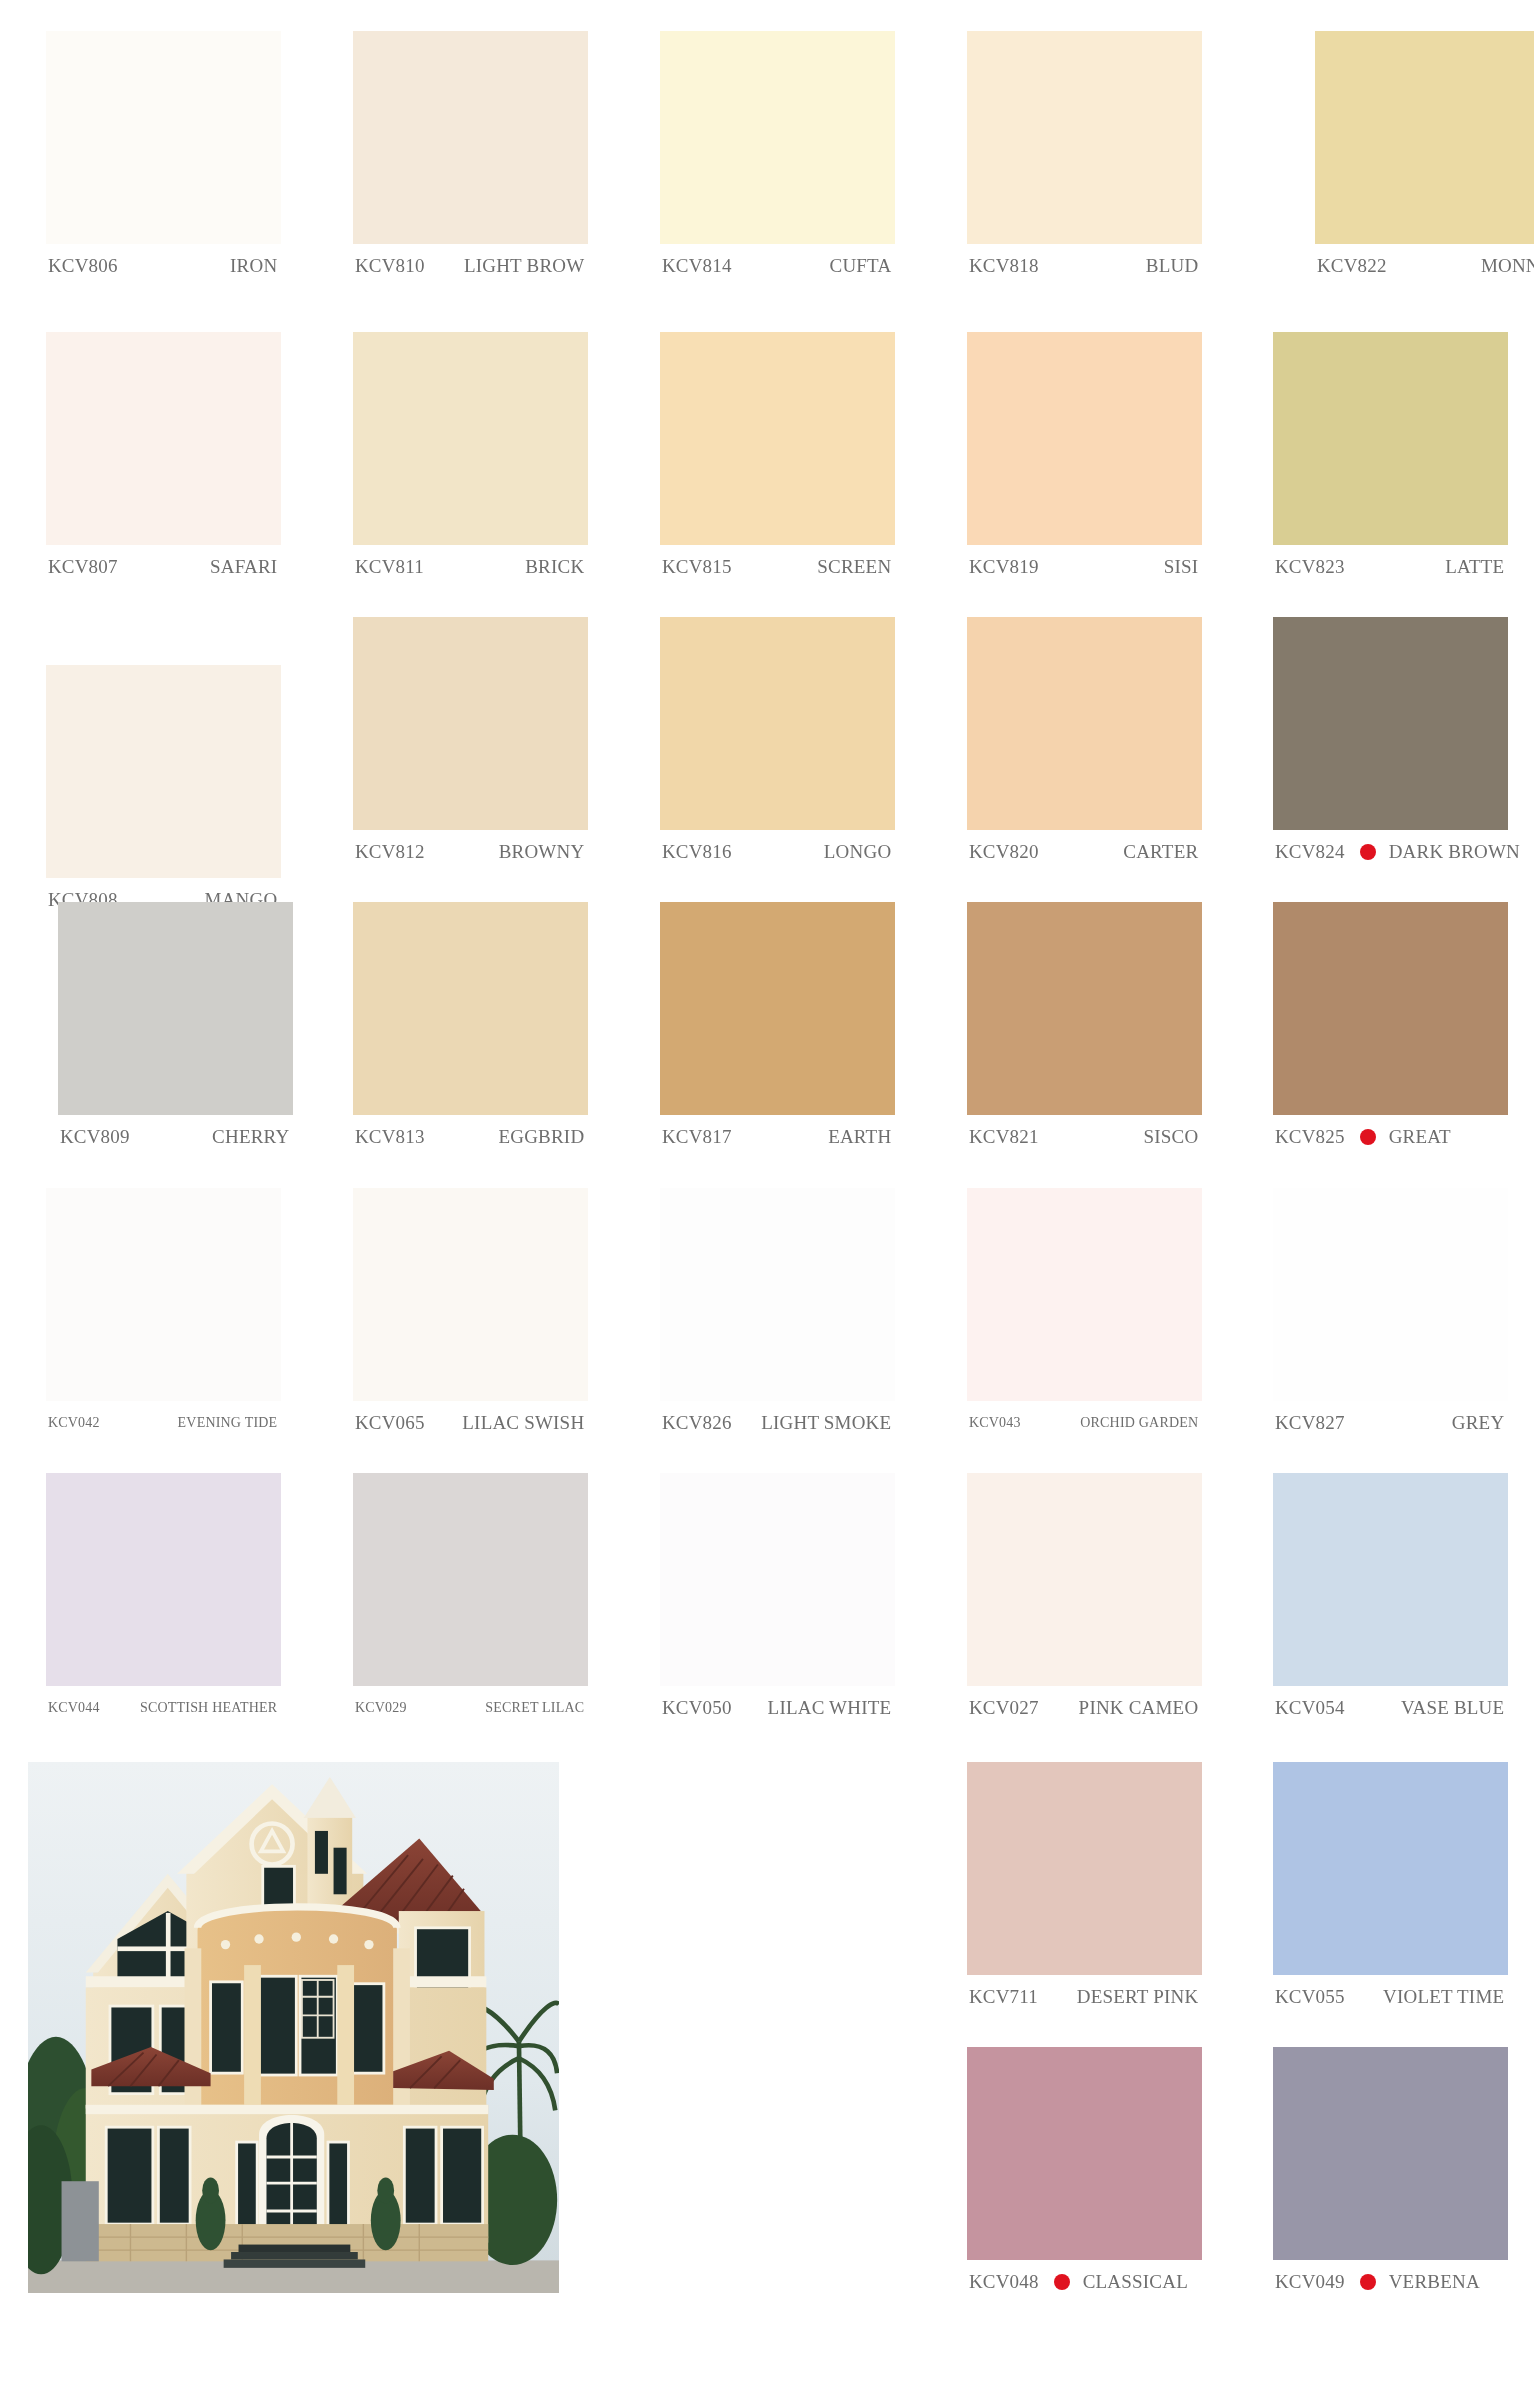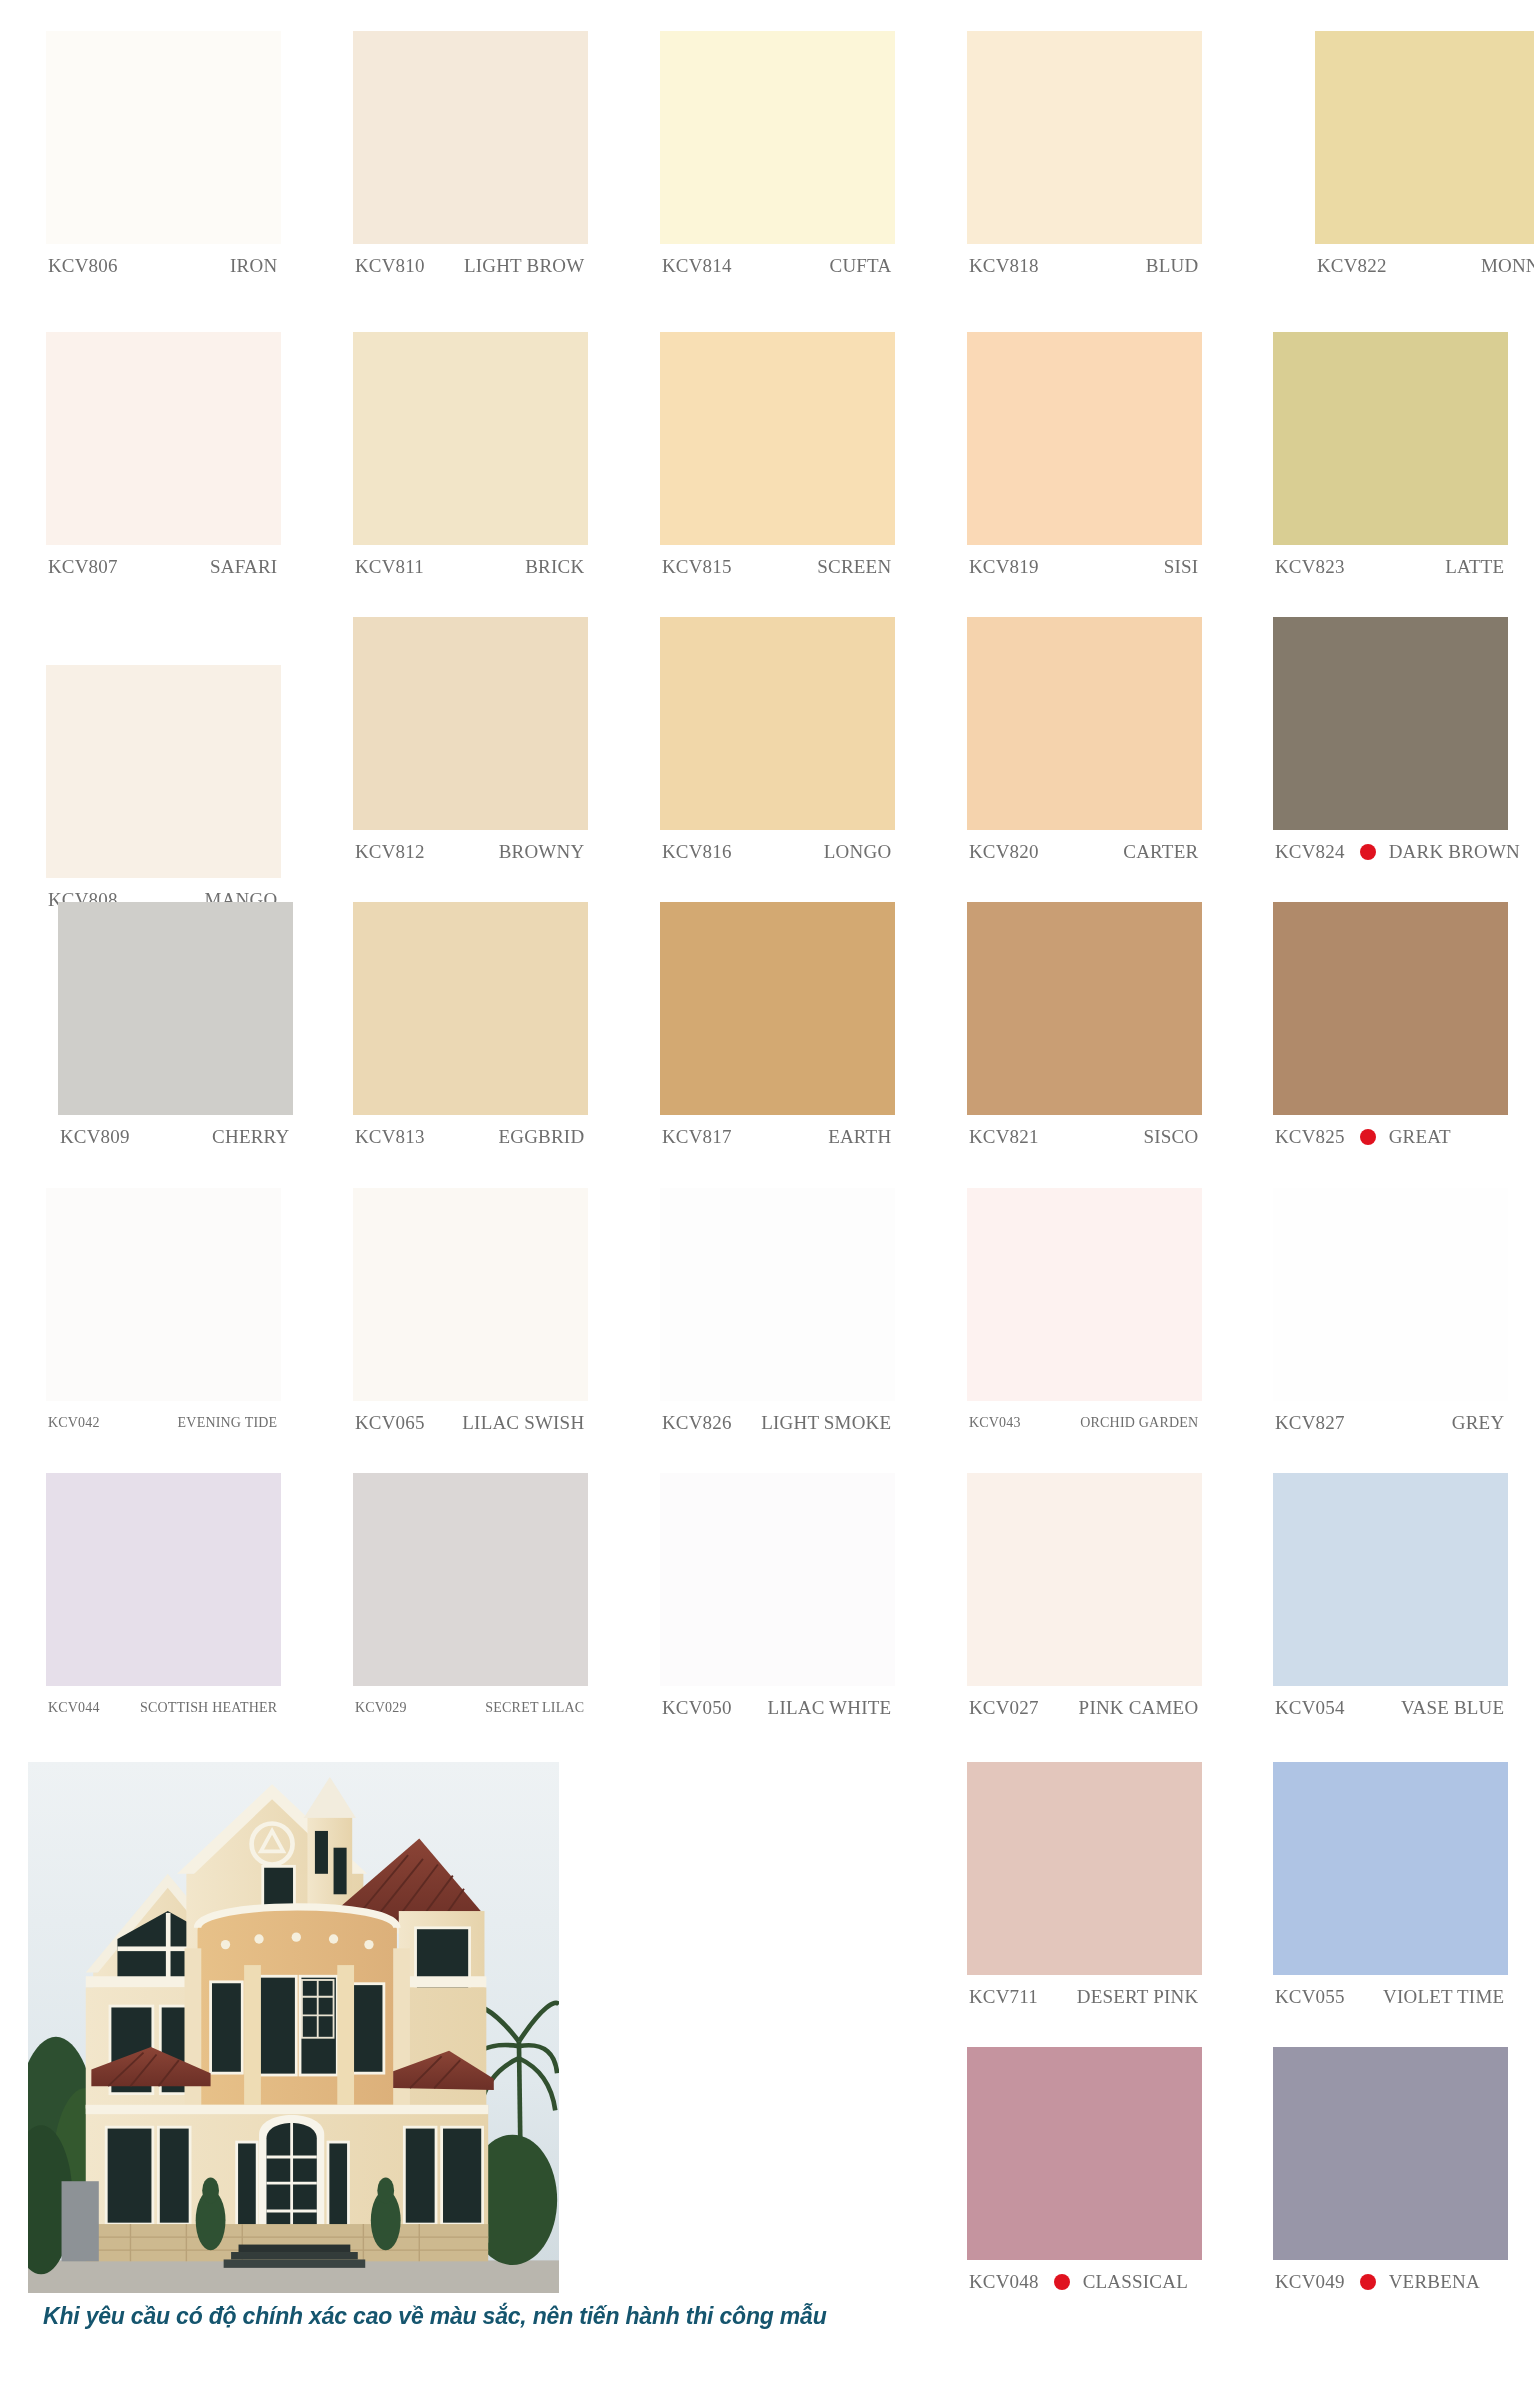--- a/index.html
+++ b/index.html
@@ -516,17 +516,16 @@
       <ellipse cx="196" cy="492" rx="16" ry="32" fill="#2f5133"></ellipse>
       <ellipse cx="196" cy="460" rx="9" ry="14" fill="#2f5133"></ellipse>
       <ellipse cx="384" cy="492" rx="16" ry="32" fill="#2f5133"></ellipse>
       <ellipse cx="384" cy="460" rx="9" ry="14" fill="#2f5133"></ellipse>
 
       <rect x="36" y="450" width="40" height="86" fill="#8d9296"></rect>
     </svg>
   </div>
 
   <div class="footer">
-    <p>Khi yêu cầu có độ chính xác cao về màu sắc, nên tiến hành thi công mẫu</p>
   </div>
 
 </div>
 
 
 </body></html>

